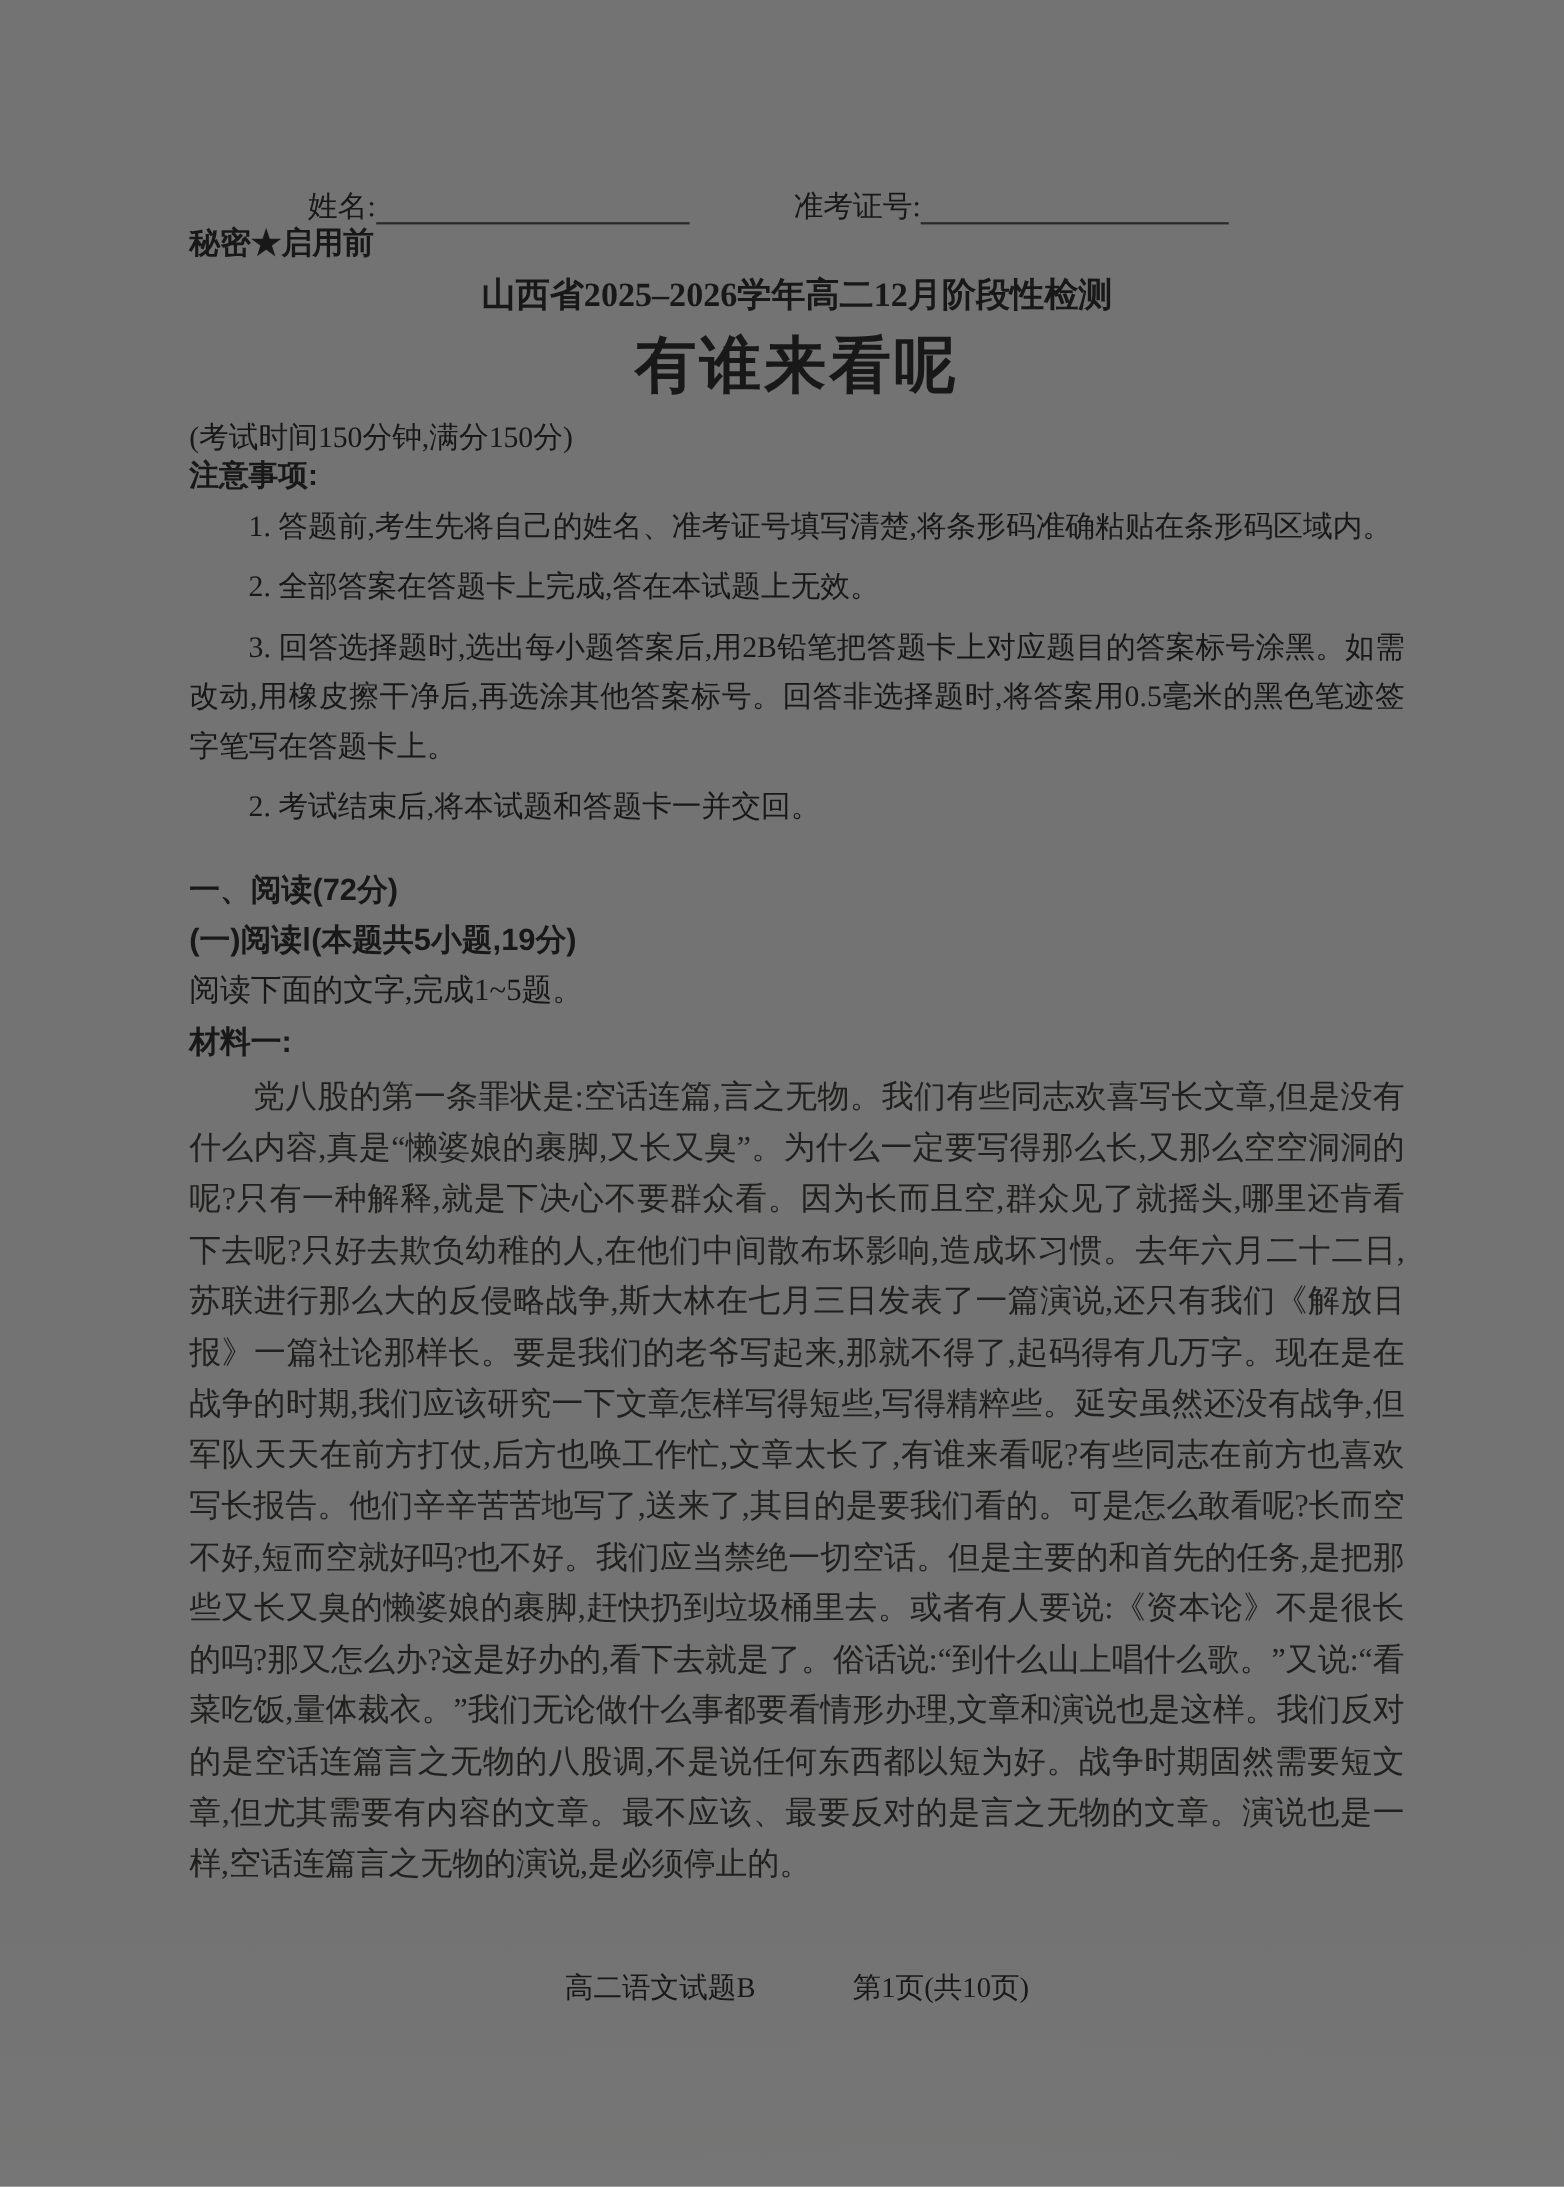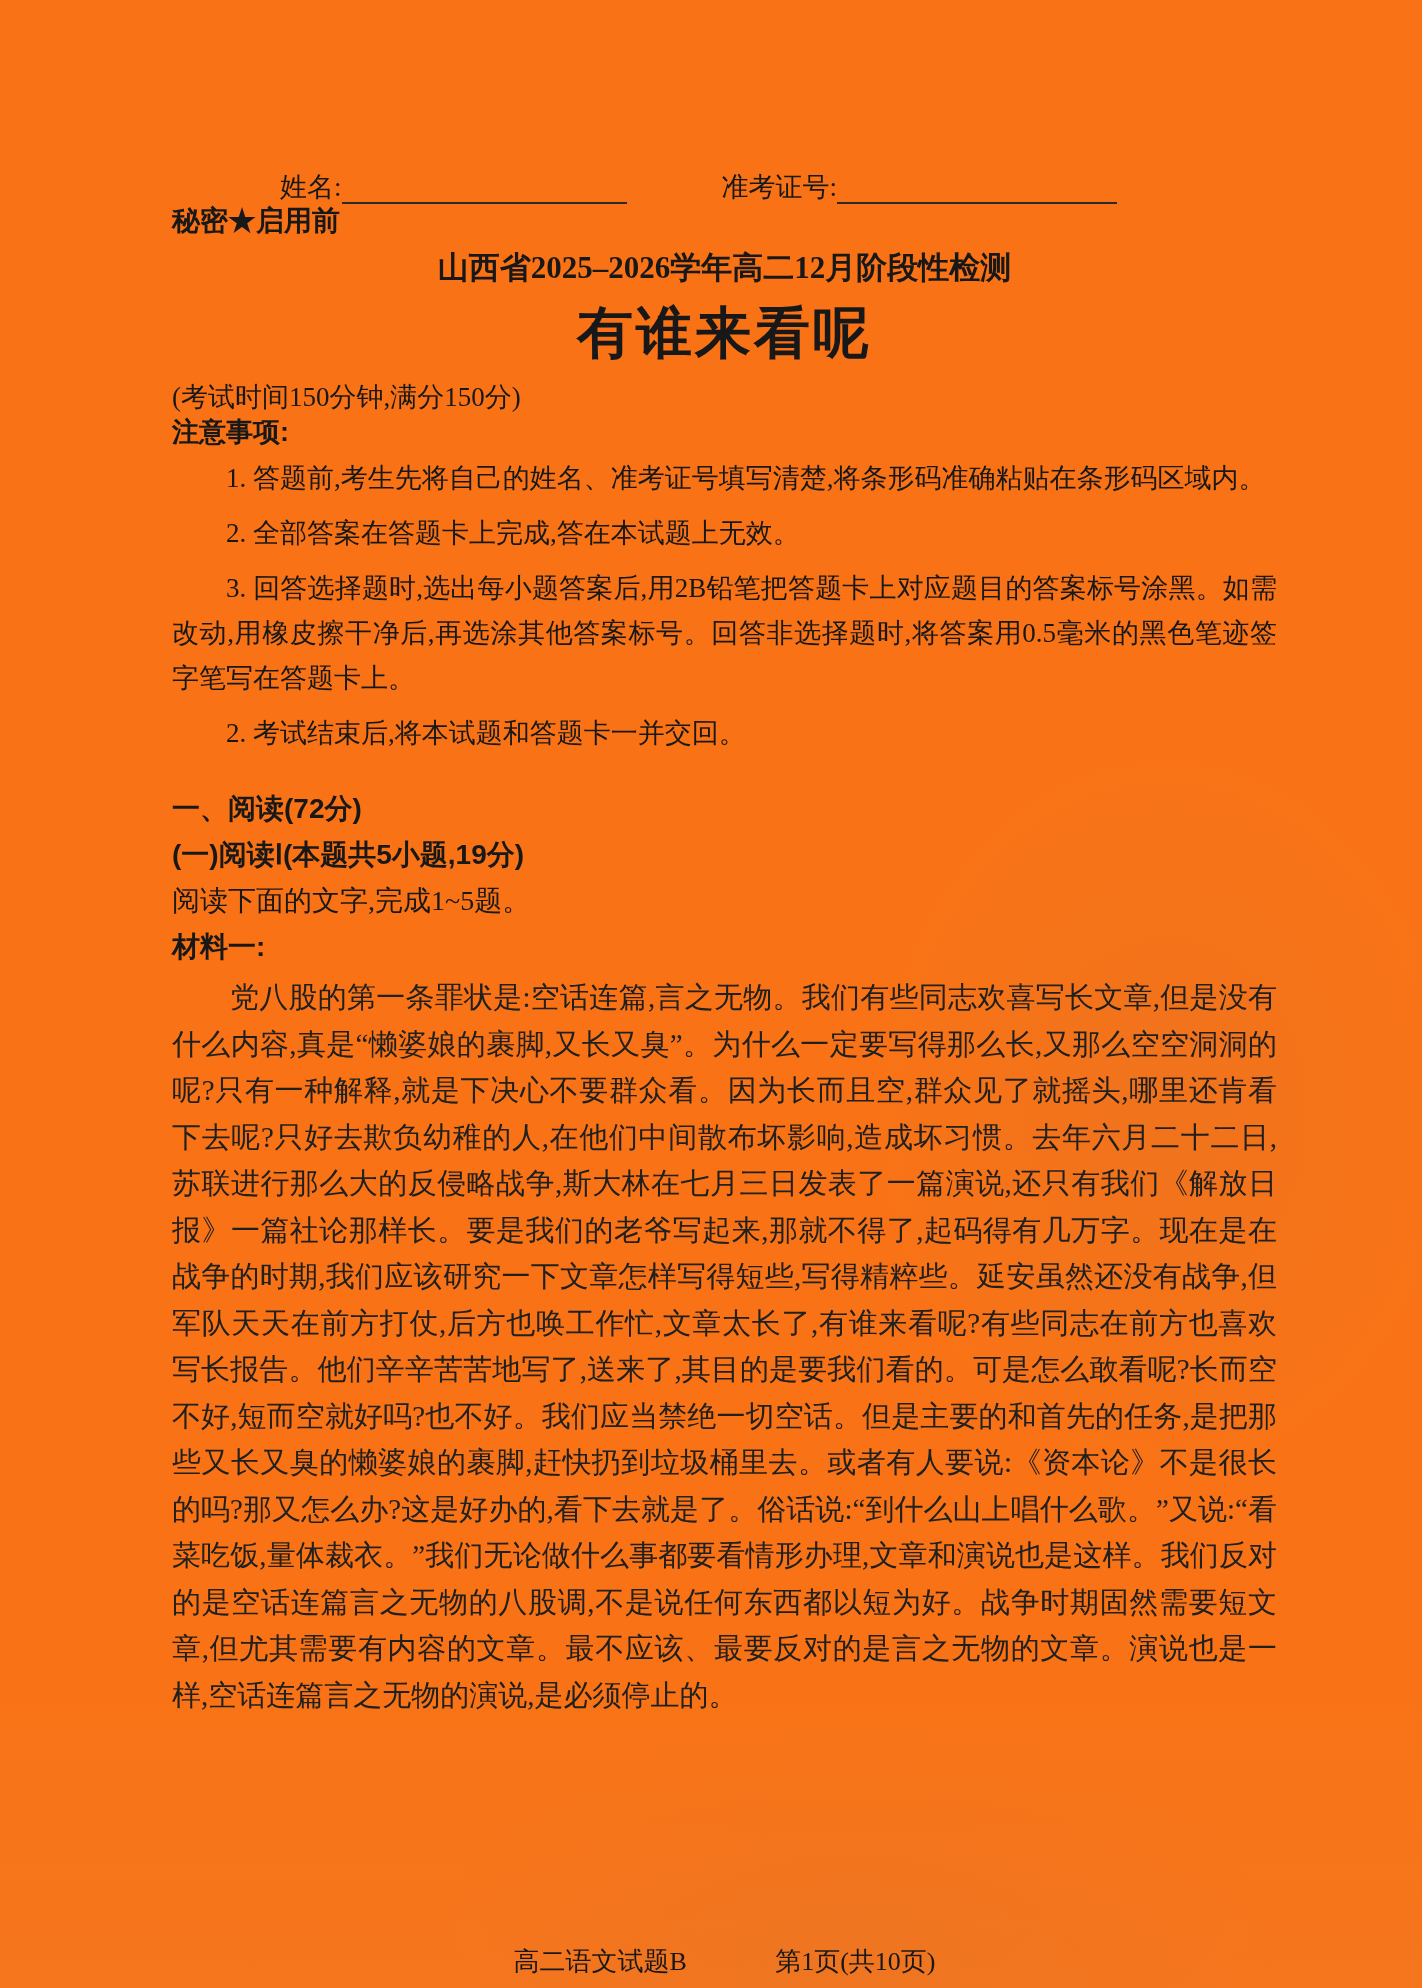--- a/index.html
+++ b/index.html
@@ -1,21 +1,21 @@
 <!DOCTYPE html>
 <html><head>
 <meta charset="utf-8">
 <style>
   html, body { margin: 0; padding: 0; background: #e8e8e8; }
   .page {
     position: relative;
     width: 1422px;
     height: 1988px;
     margin: 0 auto;
-    background: #f97316;
+    background: #737373;
     color: #181818;
     font-family: "Liberation Serif", serif;
     overflow: hidden;
   }
   
   .shade {
     position: absolute; inset: 0;
     background:
       radial-gradient(ellipse 420px 520px at 82% 56%, rgba(120,120,118,0.07), transparent 70%),
       radial-gradient(ellipse 600px 300px at 60% 97%, rgba(120,120,118,0.05), transparent 70%),
@@ -107,21 +107,21 @@
     line-height: 46.5px;
     text-align: justify;
     text-indent: 2em;
     color: #20201f;
   }
   
   .footer {
     position: absolute;
     left: 172px;
     width: 1105px;
-    top: 1945px;
+    top: 1790px;
     text-align: center;
     font-size: 26px;
     line-height: 34px;
   }
   .footer .page-info { margin-left: 3.4em; }
 </style>
 </head>
 <body>
 
 <div class="page">

